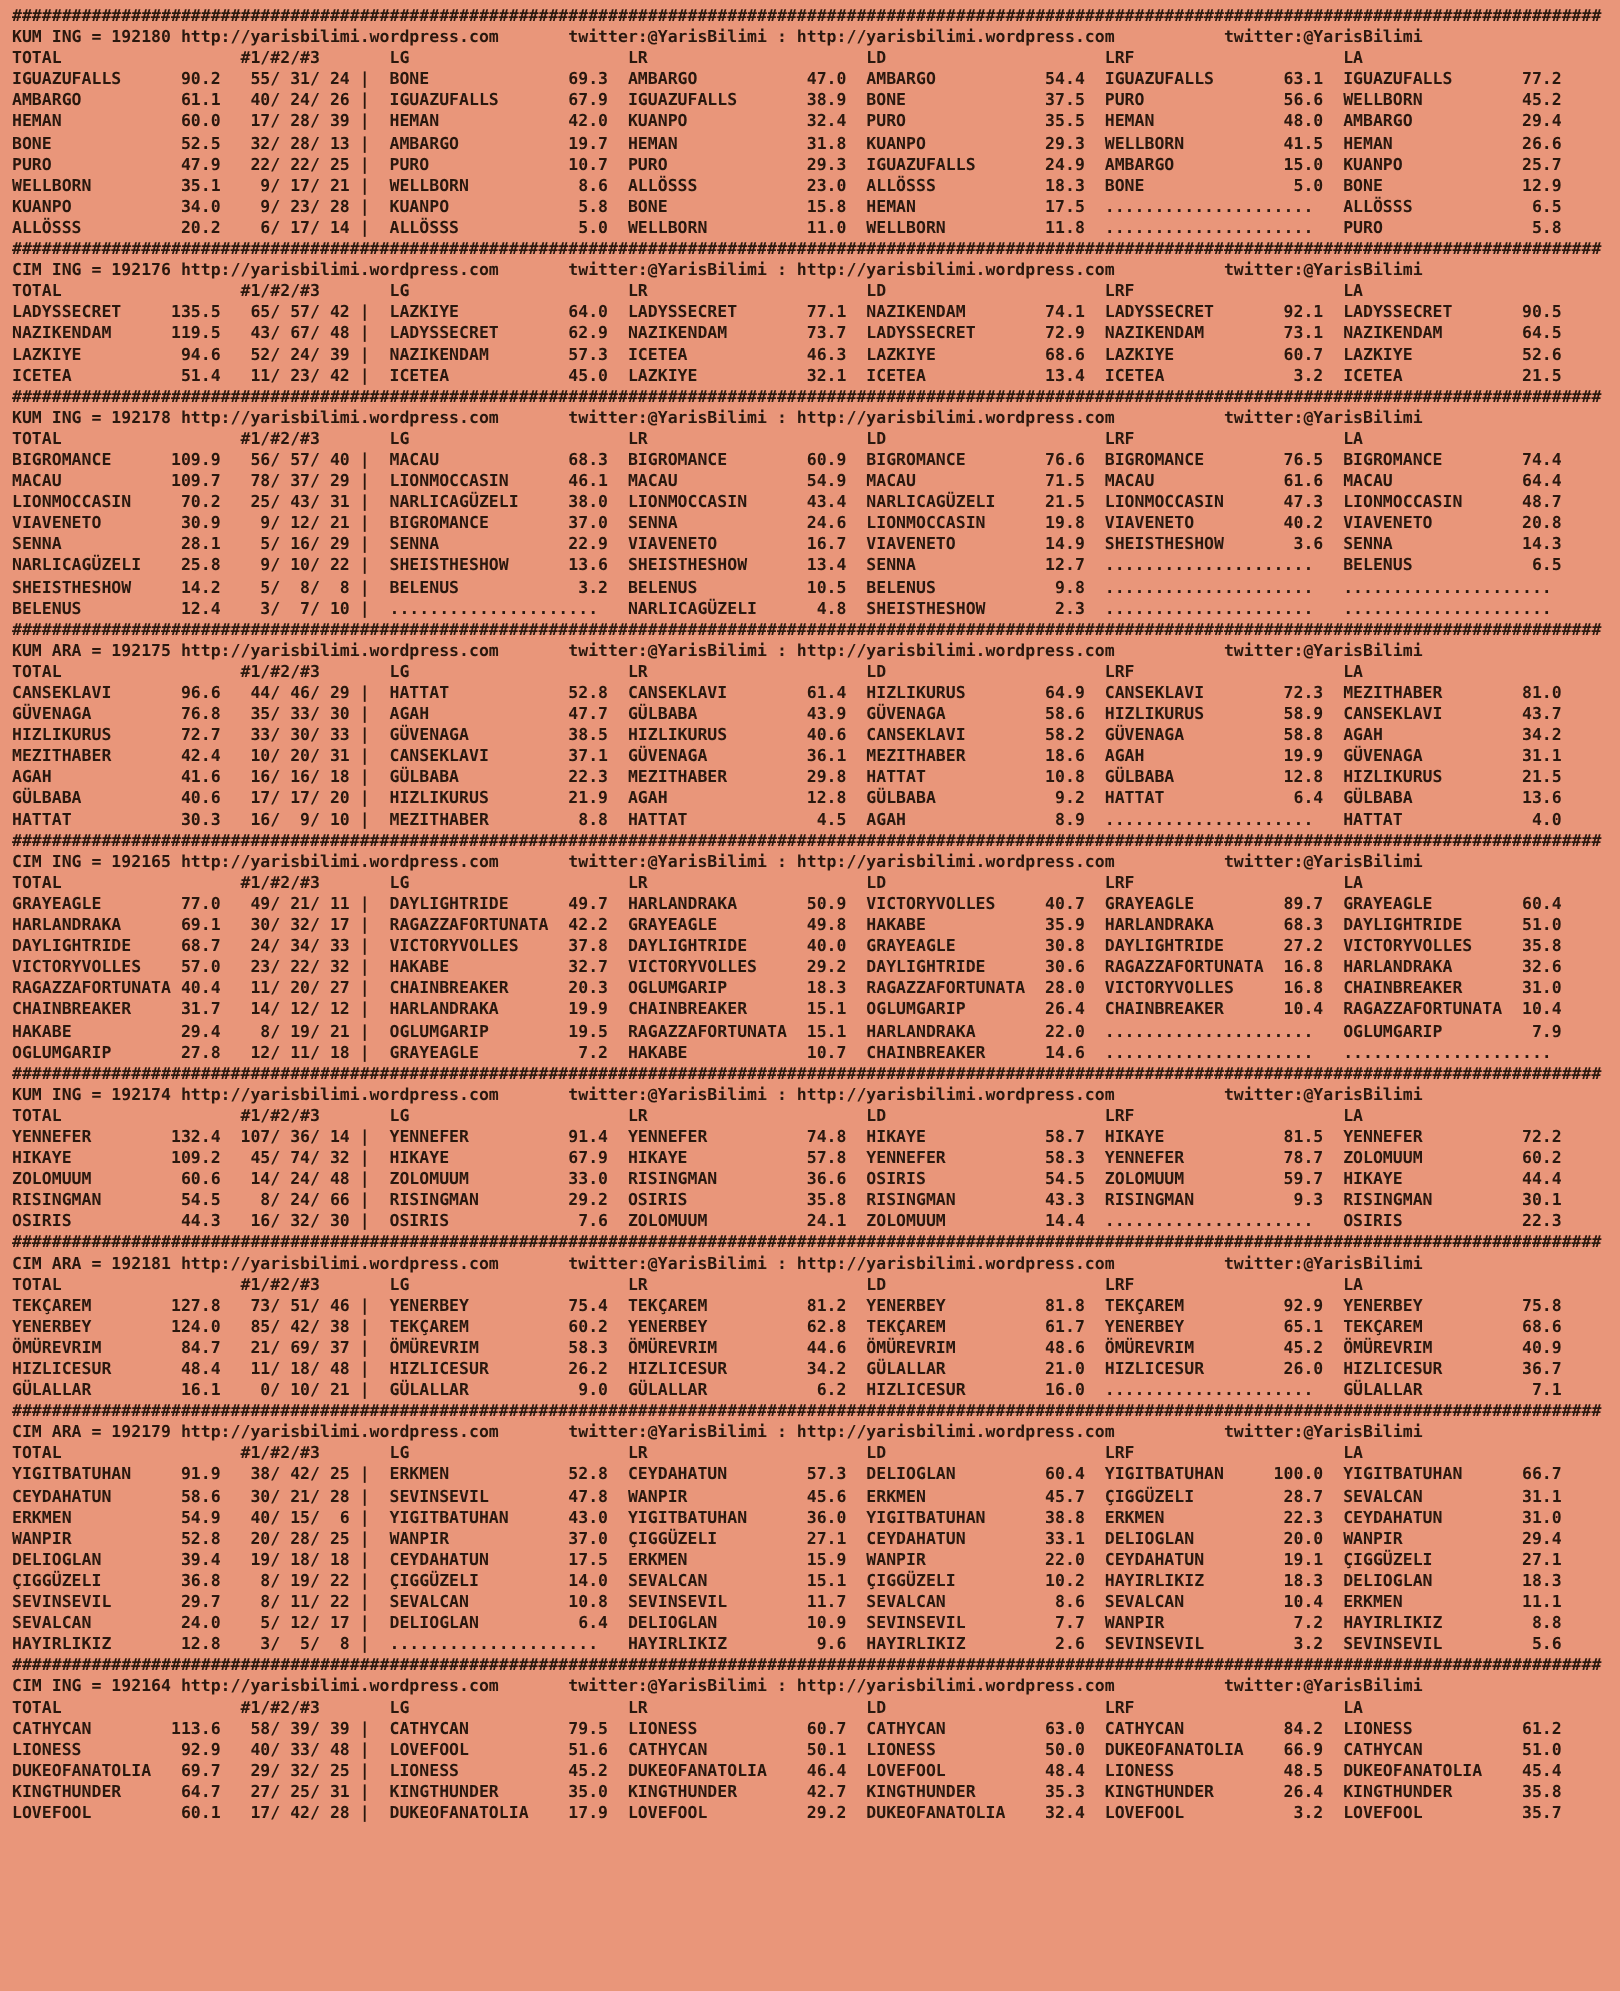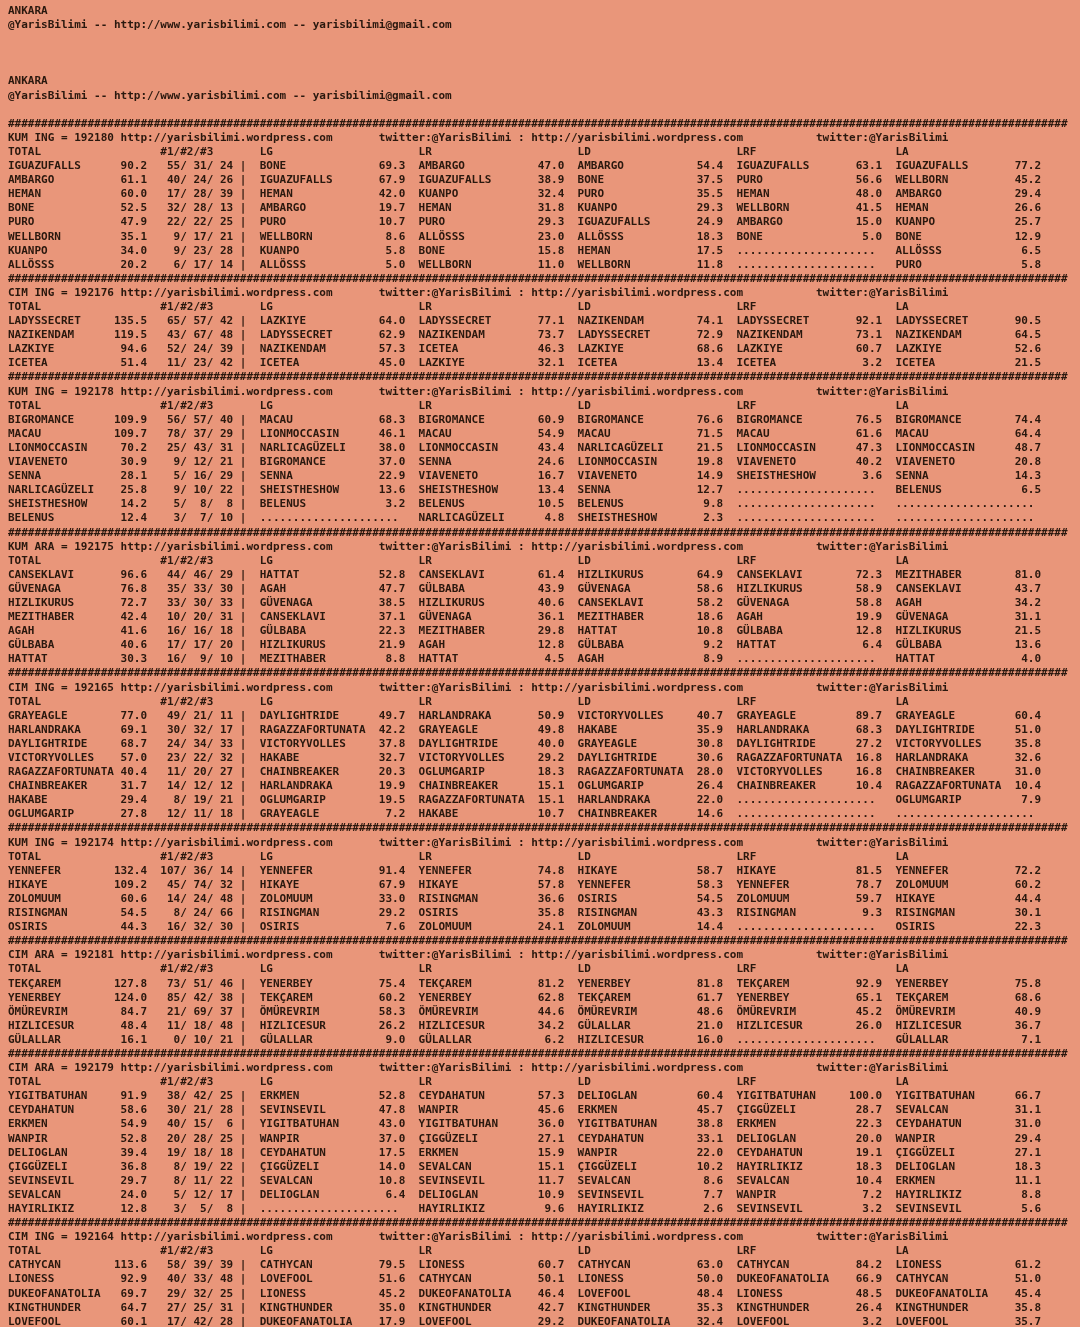--- a/index.html
+++ b/index.html
@@ -13,27 +13,20 @@
     font-family:"DejaVu Sans Mono","Liberation Mono",monospace;
     font-size:11px;line-height:14.1px;font-weight:700;
     color:#2a180e;white-space:pre;
   }
   .banner{height:112.8px;}
 </style>
 </head>
 <body>
 
 <div class="screen">
-<pre class="banner"><span>ANKARA</span>
-<span>@YarisBilimi -- http://www.yarisbilimi.com -- yarisbilimi@gmail.com</span>
-
-
-
-<span>ANKARA</span>
-<span>@YarisBilimi -- http://www.yarisbilimi.com -- yarisbilimi@gmail.com</span></pre>
 <div id="sections">
       <pre>################################################################################################################################################################
 KUM ING = 192180 http://yarisbilimi.wordpress.com       twitter:@YarisBilimi : http://yarisbilimi.wordpress.com           twitter:@YarisBilimi
 TOTAL                  #1/#2/#3       LG                      LR                      LD                      LRF                     LA
 IGUAZUFALLS      90.2   55/ 31/ 24 |  BONE              69.3  AMBARGO           47.0  AMBARGO           54.4  IGUAZUFALLS       63.1  IGUAZUFALLS       77.2
 AMBARGO          61.1   40/ 24/ 26 |  IGUAZUFALLS       67.9  IGUAZUFALLS       38.9  BONE              37.5  PURO              56.6  WELLBORN          45.2
 HEMAN            60.0   17/ 28/ 39 |  HEMAN             42.0  KUANPO            32.4  PURO              35.5  HEMAN             48.0  AMBARGO           29.4
 BONE             52.5   32/ 28/ 13 |  AMBARGO           19.7  HEMAN             31.8  KUANPO            29.3  WELLBORN          41.5  HEMAN             26.6
 PURO             47.9   22/ 22/ 25 |  PURO              10.7  PURO              29.3  IGUAZUFALLS       24.9  AMBARGO           15.0  KUANPO            25.7
 WELLBORN         35.1    9/ 17/ 21 |  WELLBORN           8.6  ALLÖSSS           23.0  ALLÖSSS           18.3  BONE               5.0  BONE              12.9

